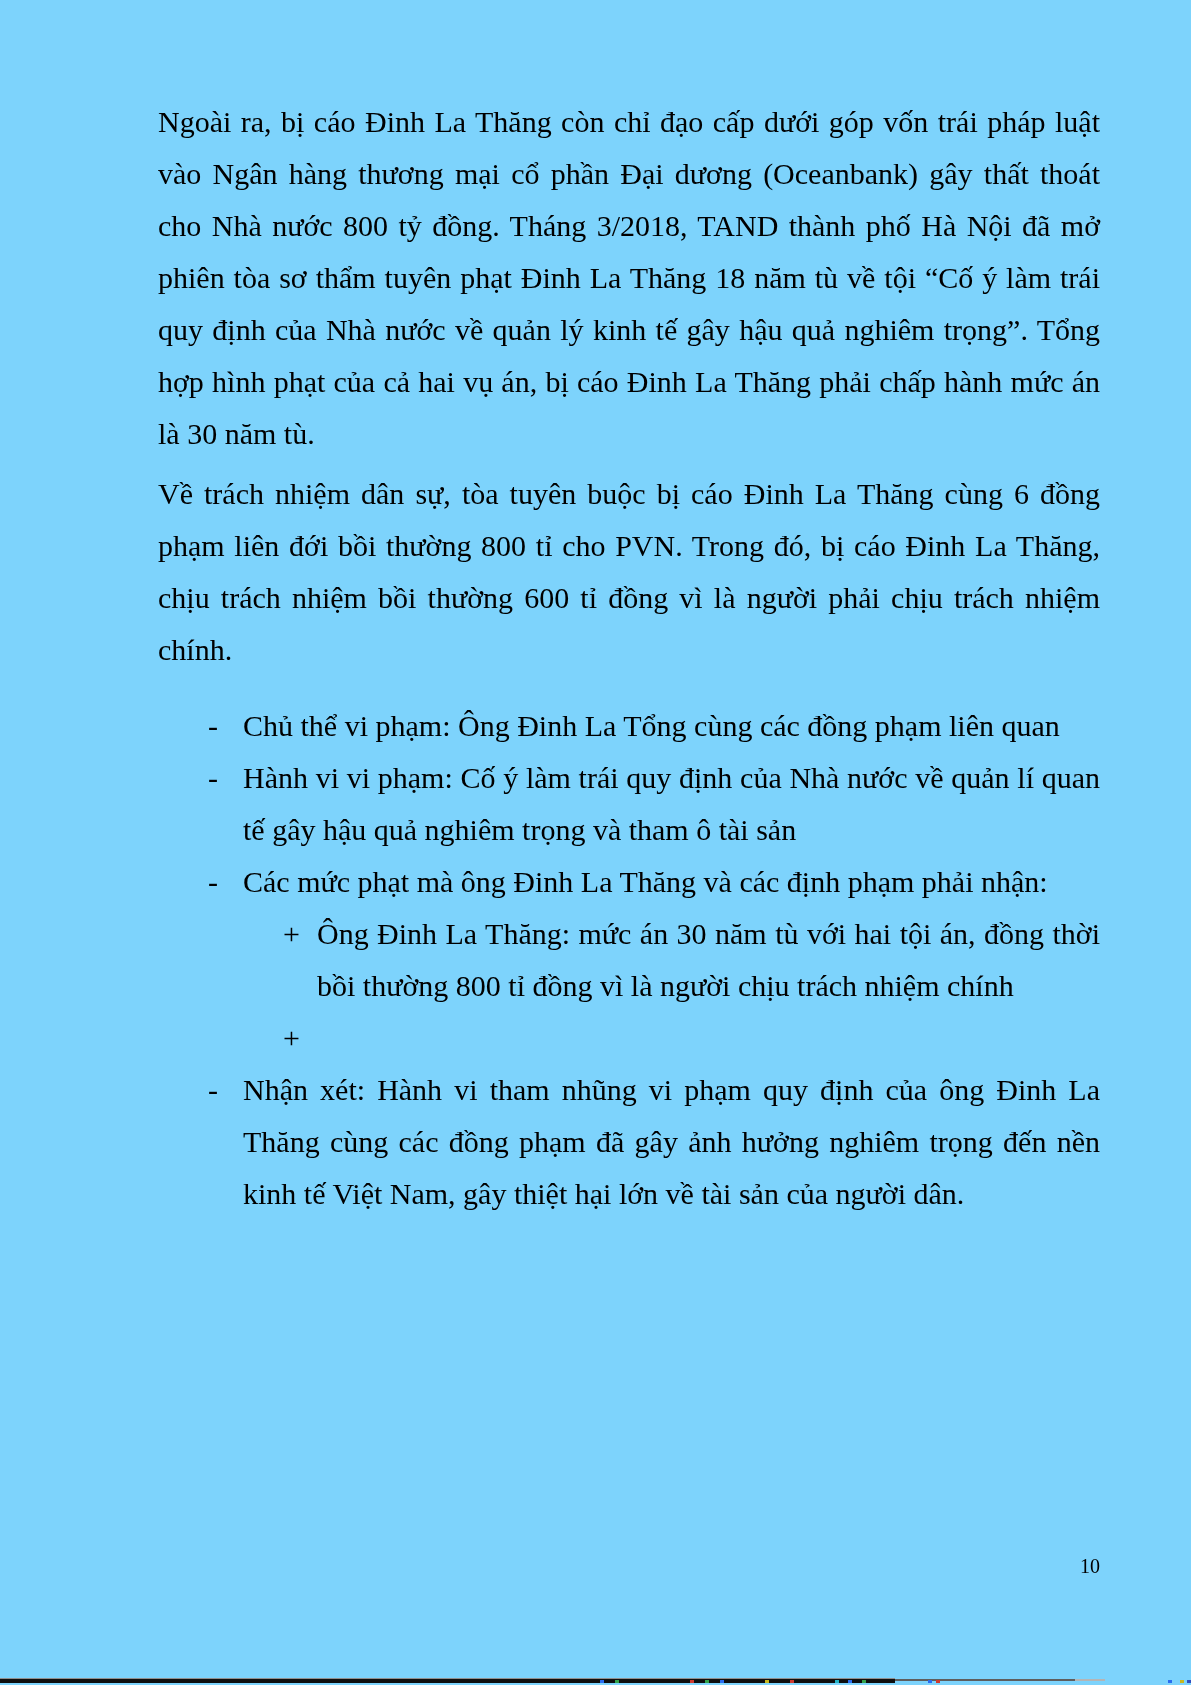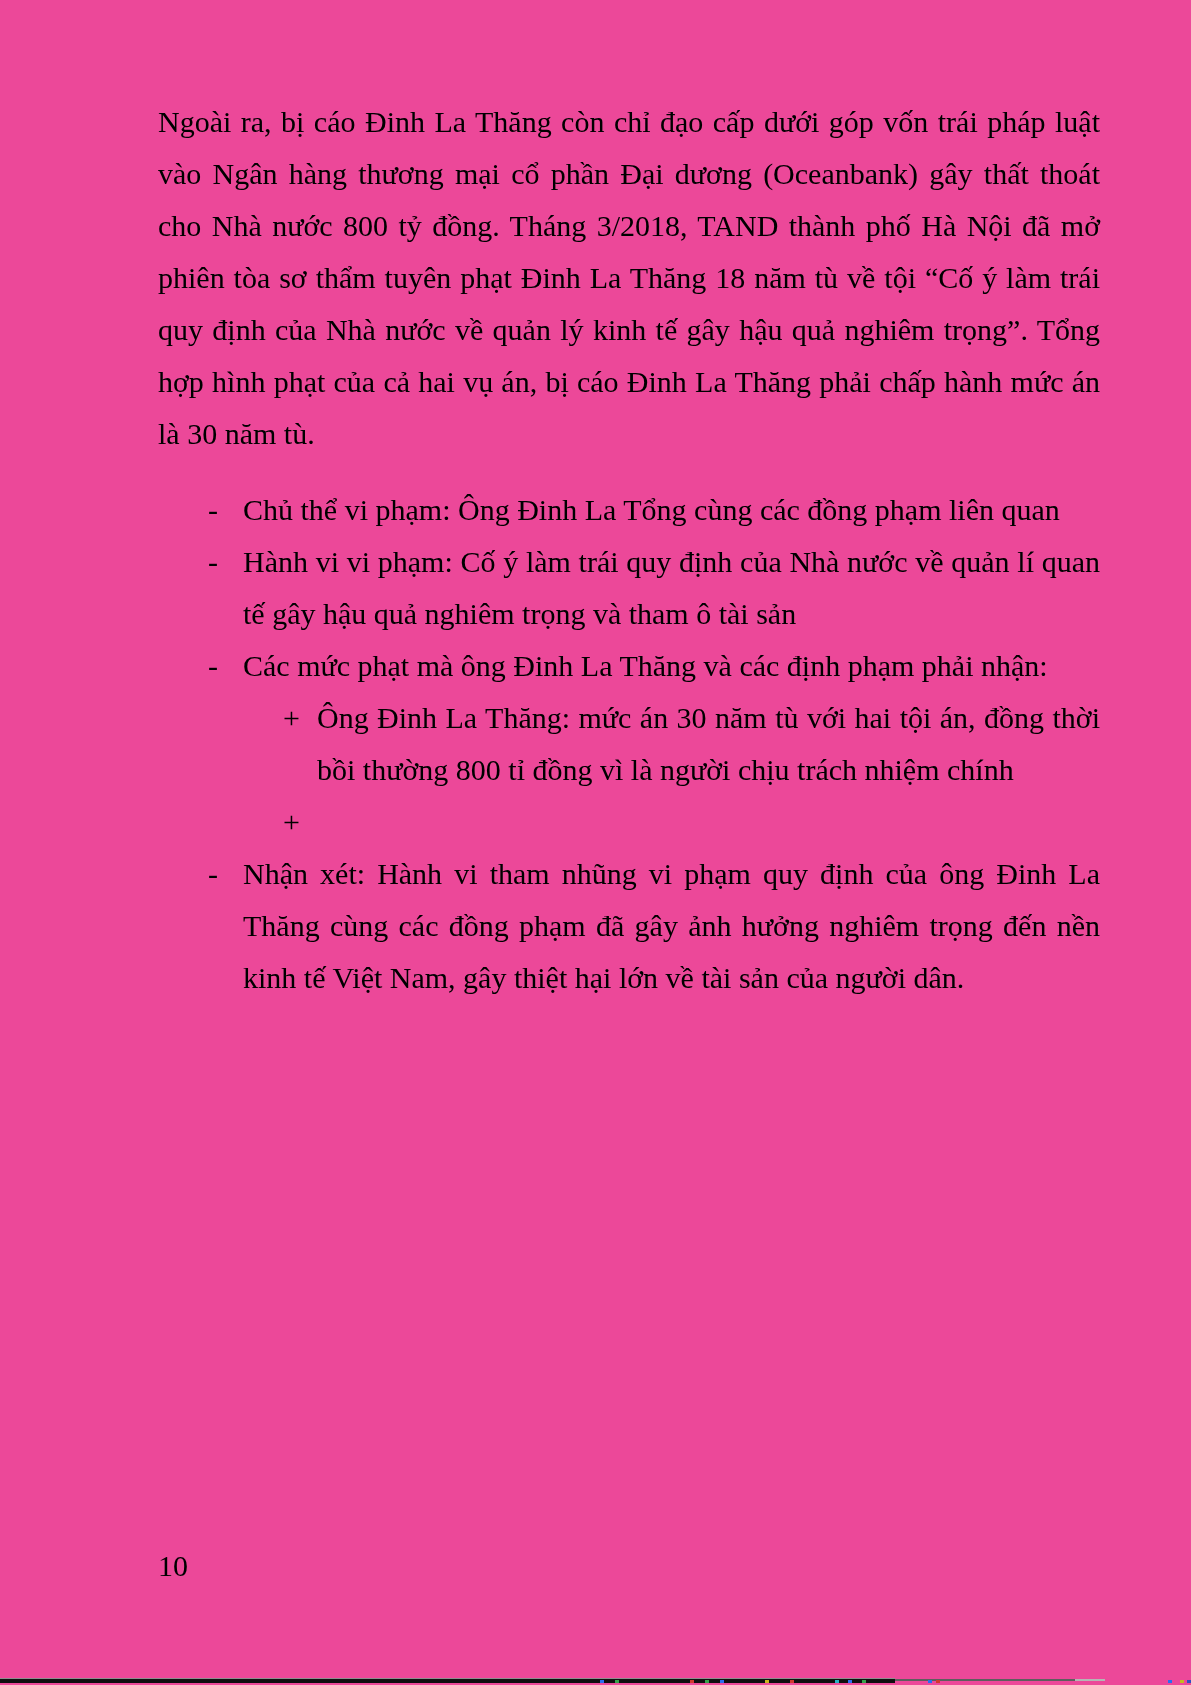--- a/index.html
+++ b/index.html
@@ -8,21 +8,21 @@
     height: 1685px;
     background: #ffffff;
     position: relative;
     overflow: hidden;
     font-family: "Liberation Serif", "DejaVu Serif", serif;
     color: #000000;
   }
   .page {
     position: absolute;
     inset: 0;
-    background: #ec4899;
+    background: #7dd3fc;
     padding-left: 38px;
   }
   .content {
     position: absolute;
     left: 158px;
     top: 96px;
     width: 942px;
     font-size: 30px;
     line-height: 52px;
   }
@@ -49,22 +49,22 @@
   .li .li-text {
     flex: 1 1 auto;
     display: block;
     text-align: justify;
   }
   .footer {
     position: absolute;
     left: 158px;
     top: 1549px;
     width: 942px;
-    text-align: left;
-    font-size: 30px;
+    text-align: right;
+    font-size: 20px;
     line-height: 34px;
   }
   
   .bottom-strip {
     position: absolute;
     left: 0;
     bottom: 0;
     width: 1191px;
     height: 11px;
     background: transparent;
@@ -93,20 +93,21 @@
 </style>
 </head>
 <body>
 
 <div class="page">
 
   <div class="content">
 
     <p class="para">Ngoài ra, bị cáo Đinh La Thăng còn chỉ đạo cấp dưới góp vốn trái pháp luật vào Ngân hàng thương mại cổ phần Đại dương (Oceanbank) gây thất thoát cho Nhà nước 800 tỷ đồng. Tháng 3/2018, TAND thành phố Hà Nội đã mở phiên tòa sơ thẩm  tuyên phạt Đinh La Thăng 18 năm tù về tội “Cố ý làm trái quy định của Nhà nước về quản lý kinh tế gây hậu quả nghiêm trọng”. Tổng hợp hình phạt của cả hai vụ án, bị cáo Đinh La Thăng phải chấp hành mức án là 30 năm tù.</p>
 
+    <p class="para">Về trách nhiệm dân sự, tòa tuyên buộc bị cáo Đinh La Thăng cùng 6 đồng phạm liên đới bồi thường 800 tỉ cho PVN. Trong đó, bị cáo Đinh La Thăng, chịu trách nhiệm bồi thường 600 tỉ đồng vì là người phải chịu trách nhiệm chính.</p>
 
     <div class="bullet-list">
 
       <div class="li level-1">
         <span class="marker">-</span>
         <span class="li-text">Chủ thể vi phạm: Ông Đinh La Tổng cùng các đồng phạm liên quan</span>
       </div>
 
       <div class="li level-1">
         <span class="marker">-</span>

